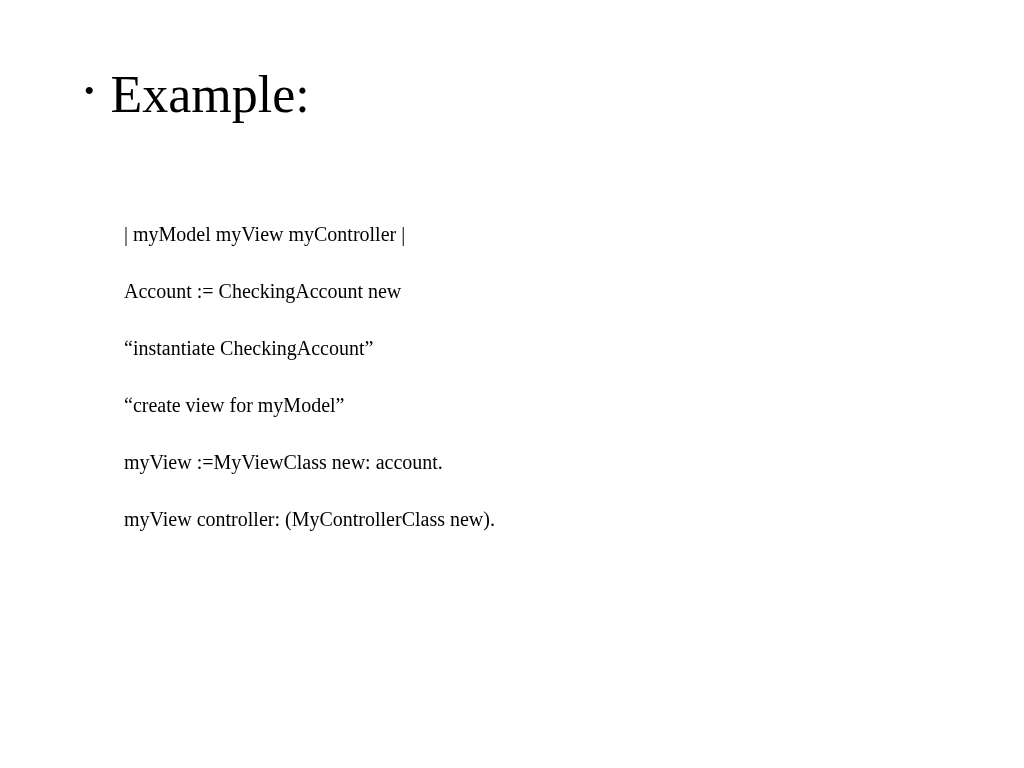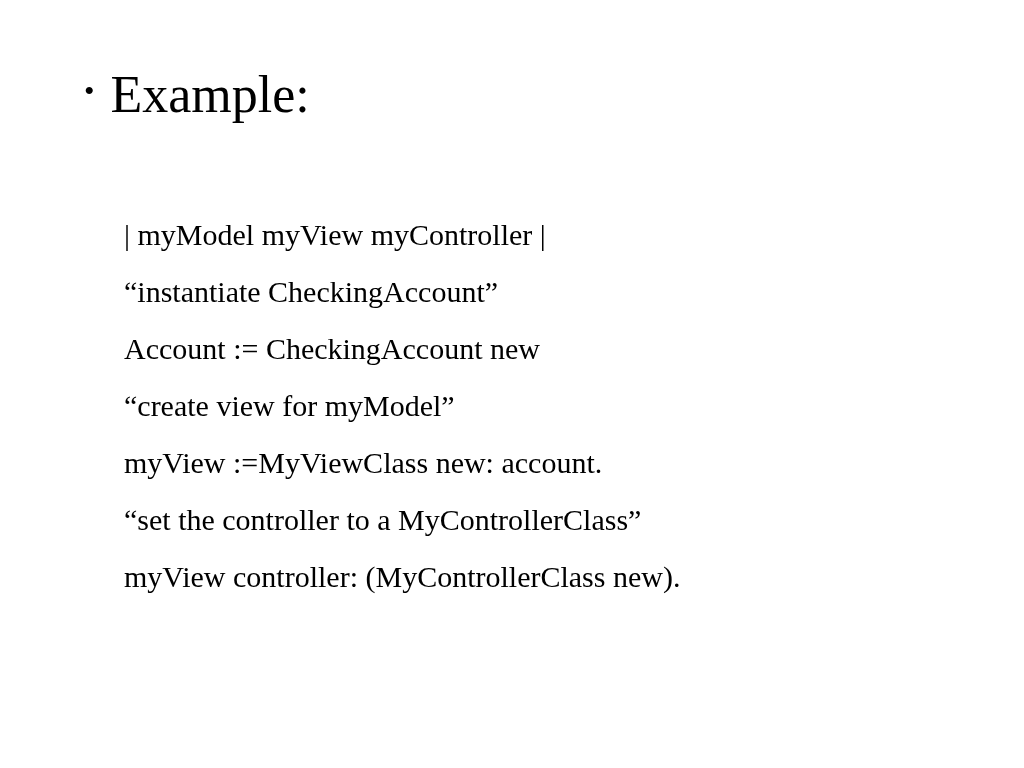--- a/index.html
+++ b/index.html
@@ -38,42 +38,41 @@
     line-height: 1.1;
     white-space: nowrap;
   }
   .code-block {
     position: absolute;
     left: 124px;
     top: 206px;
     width: 840px;
   }
   .code-line {
-    font-size: 30px;
+    font-size: 20px;
     line-height: 57px;
     white-space: pre;
   }
   .code-line.blank {
     color: transparent;
   }
 </style>
 </head>
 <body>
 
 <div class="slide">
 
   <div class="bullet-block">
     <span class="bullet-marker">•</span>
     <span class="bullet-text">Example:</span>
   </div>
 
   <div class="code-block">
     <div class="code-line">| myModel myView myController |</div>
+    <div class="code-line">Account := CheckingAccount new</div>
     <div class="code-line">“instantiate CheckingAccount”</div>
-    <div class="code-line">Account := CheckingAccount new</div>
     <div class="code-line">“create view for myModel”</div>
     <div class="code-line">myView :=MyViewClass new: account.</div>
     <div class="code-line blank"></div>
-    <div class="code-line">“set the controller to a MyControllerClass”</div>
     <div class="code-line">myView controller: (MyControllerClass new).</div>
   </div>
 
 </div>
 
 </body></html>

